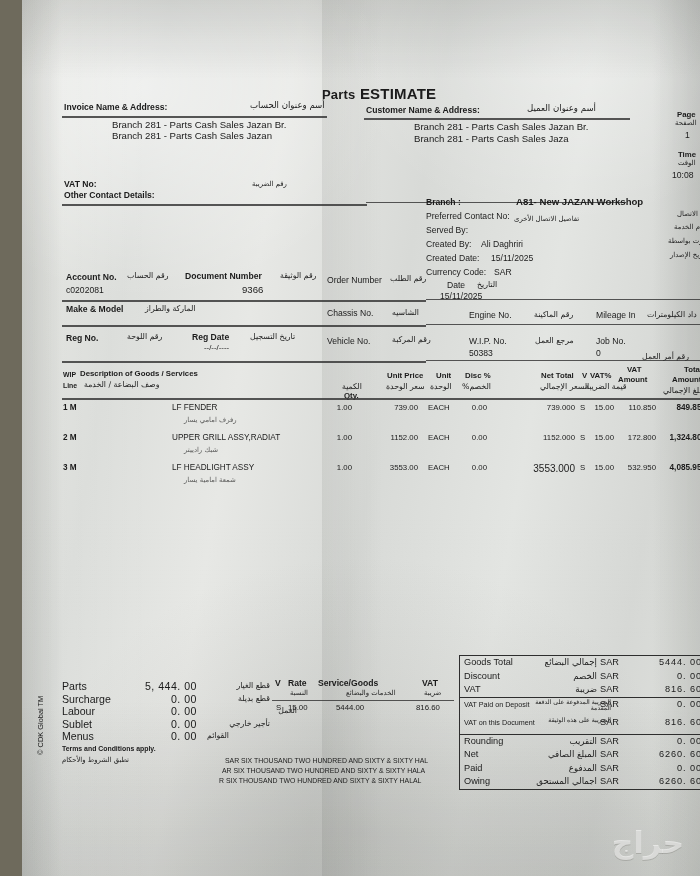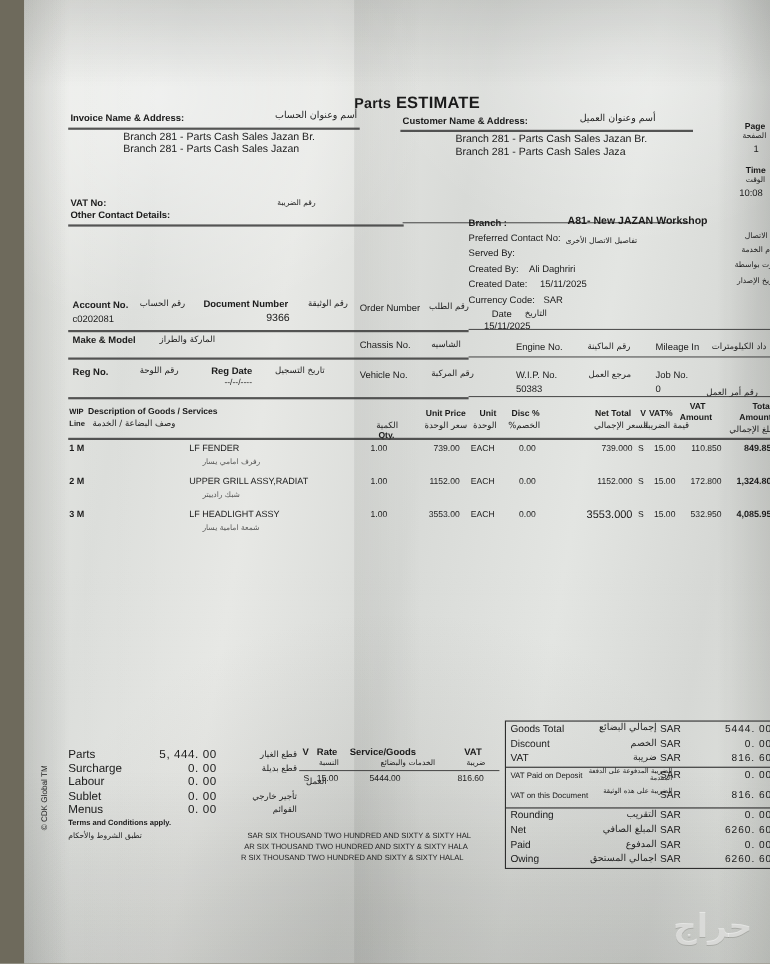--- a/index.html
+++ b/index.html
@@ -249,21 +249,21 @@
       <div class="t s11" style="left: 0px; width: 175px; text-align: right; top: 693.6px; letter-spacing: 0.5px;">0. 00</div>
       <div class="t s8 ar" style="left: 0px; width: 248px; text-align: right; top: 694.6px;">قطع بديلة</div>
       <div class="t s11" style="left: 40px; top: 706.2px;">Labour</div>
       <div class="t s11" style="left: 0px; width: 175px; text-align: right; top: 706.2px; letter-spacing: 0.5px;">0. 00</div>
       <div class="t s8 ar" style="left: 0px; width: 254px; text-align: right; top: 707.2px; margin-left: 21px;">العمل</div>
       <div class="t s11" style="left: 40px; top: 718.8px;">Sublet</div>
       <div class="t s11" style="left: 0px; width: 175px; text-align: right; top: 718.8px; letter-spacing: 0.5px;">0. 00</div>
       <div class="t s8 ar" style="left: 0px; width: 248px; text-align: right; top: 719.8px;">تأجير خارجي</div>
       <div class="t s11" style="left: 40px; top: 731.4px;">Menus</div>
       <div class="t s11" style="left: 0px; width: 175px; text-align: right; top: 731.4px; letter-spacing: 0.5px;">0. 00</div>
-      <div class="t s8 ar" style="left: 0px; width: 248px; text-align: right; top: 732.4px;">القوائم</div>
+      <div class="t s8 ar" style="left: 0px; width: 207px; text-align: right; top: 732.4px;">القوائم</div>
     </div>
 
   <div class="t s7 b" style="left:40px;top:745px;">Terms and Conditions apply.</div>
   <div class="t s7 ar" style="left:40px;top:757px;">تطبق الشروط والأحكام</div>
 
   <div class="t s9 b" style="left:253px;top:679px;">V</div>
   <div class="t s9 b" style="left:266px;top:679px;">Rate</div>
   <div class="t s7 ar" style="left:268px;top:690px;">النسبة</div>
   <div class="t s9 b" style="left:296px;top:679px;">Service/Goods</div>
   <div class="t s7 ar" style="left:296px;top:690px;padding-left:28px;">الخدمات والبضائع</div>

